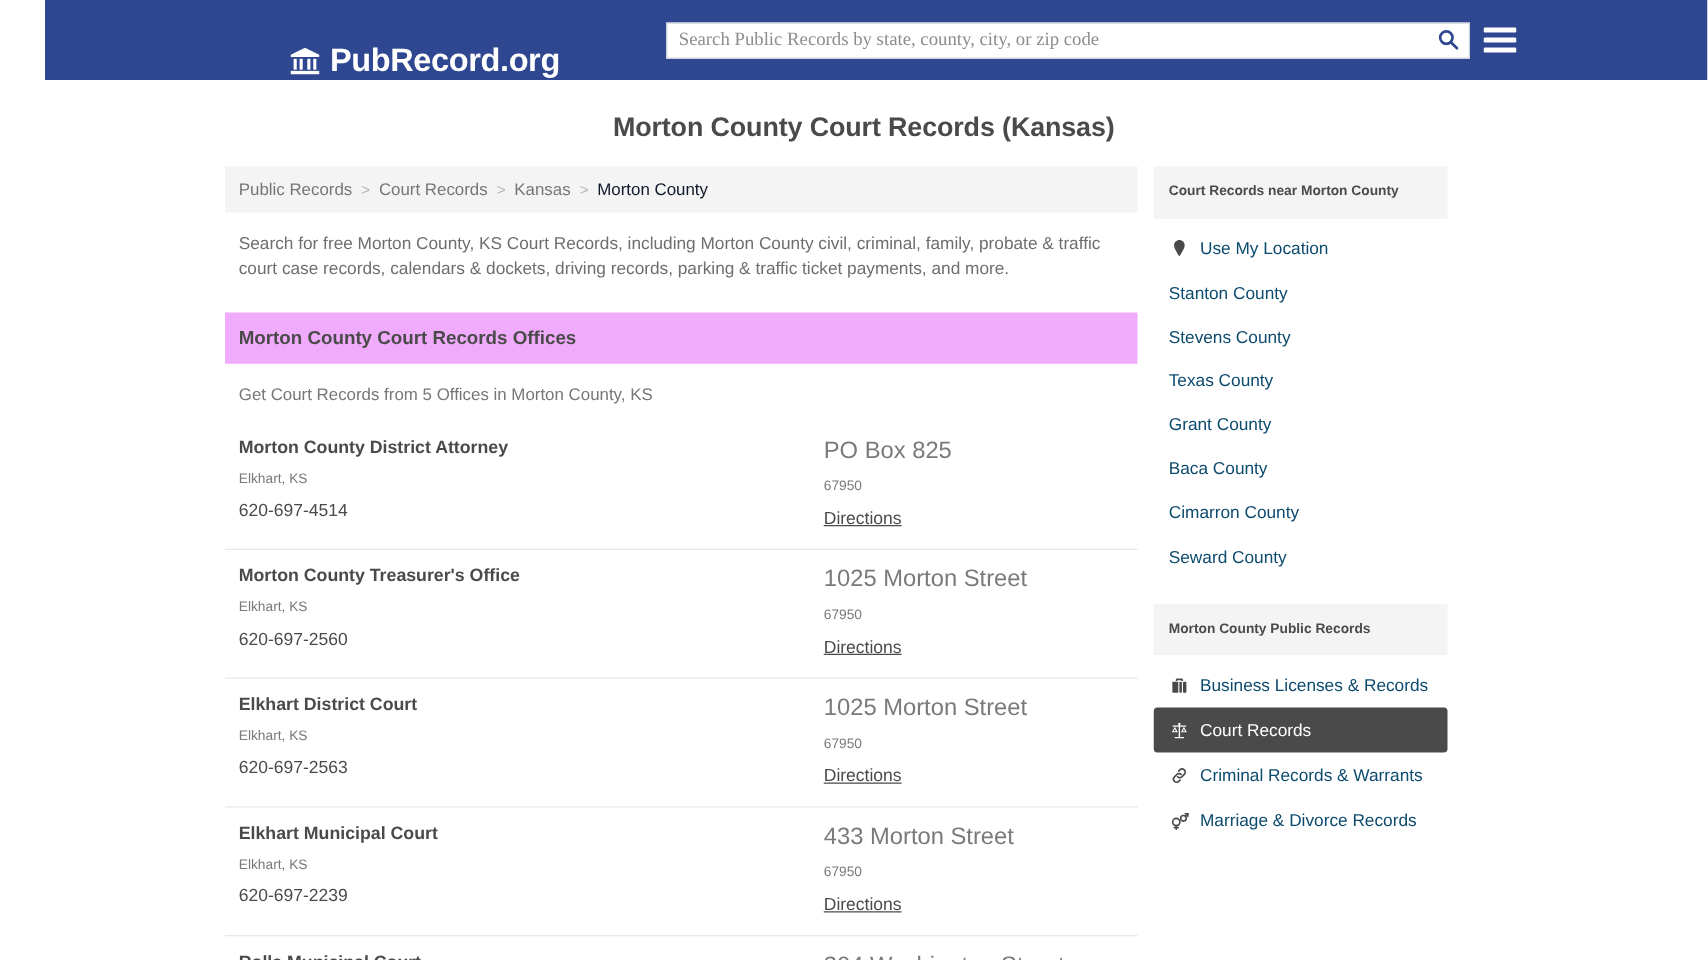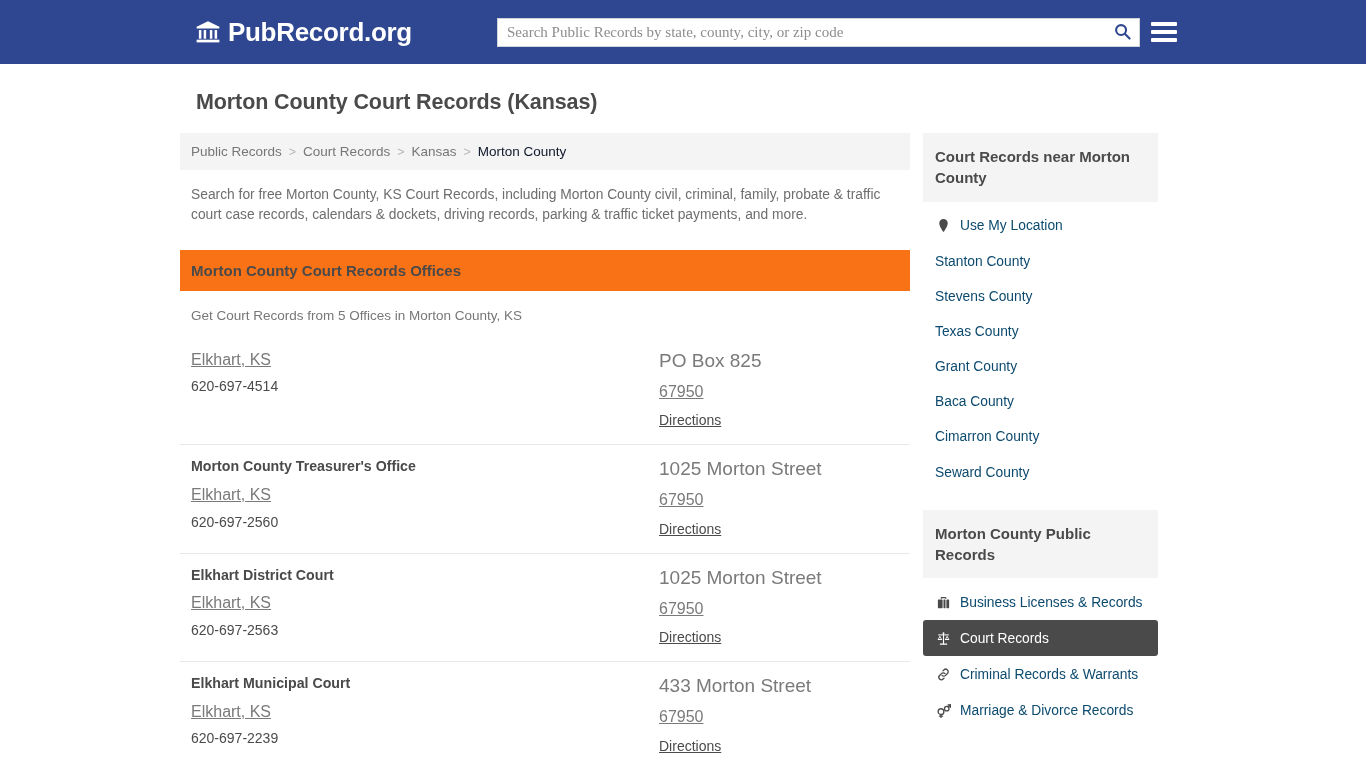--- a/index.html
+++ b/index.html
@@ -10,23 +10,24 @@
     background: #ffffff;
     font-family: "Liberation Sans", sans-serif;
     -webkit-font-smoothing: antialiased;
   }
 
   
   .site-header {
     height: 64px;
     background: #2e4790;
     display: flex;
-    align-items: center;
+    align-items: flex-end;
     padding: 0 180px 0 195px;
     position: relative;
+    margin-left: 36px;
   }
   .brand {
     display: flex;
     align-items: center;
     gap: 7px;
     text-decoration: none;
     flex: 0 0 auto;
   }
   .brand-icon {
     width: 26px;
@@ -100,20 +101,21 @@
   .page {
     width: 1366px;
     padding: 0 180px 0 180px;
   }
   .page-title {
     font-size: 21.5px;
     font-weight: bold;
     color: #4a4a4a;
     margin: 26px 0 0 16px;
     letter-spacing: -0.1px;
+    text-align: center;
   }
   .columns {
     display: flex;
     margin-top: 18px;
     gap: 13px;
     align-items: flex-start;
   }
   .main-col { width: 730px; flex: 0 0 730px; }
   .side-col { width: 235px; flex: 0 0 235px; }
 
@@ -142,21 +144,21 @@
   .intro {
     font-size: 13.8px;
     color: #6e6e6e;
     line-height: 1.48;
     padding: 15px 11px 0 11px;
     max-width: 720px;
   }
 
   
   .section-head {
-    background: #f97316;
+    background: #f0abfc;
     padding: 12px 11px;
     margin-top: 24px;
     font-size: 15px;
     font-weight: bold;
     color: #4a4a4a;
   }
   .section-sub {
     font-size: 13.5px;
     color: #777;
     padding: 17px 11px 0 11px;
@@ -173,25 +175,24 @@
   .office-left { width: 468px; flex: 0 0 468px; }
   .office-right { flex: 1; }
   .office-name {
     font-size: 14.2px;
     font-weight: bold;
     color: #4a4a4a;
     margin-bottom: 11px;
     line-height: 1.1;
   }
   .office-city, .office-zip {
-    font-size: 16px;
+    font-size: 11px;
     color: #7a7a7a;
     margin-bottom: 11px;
     line-height: 1.1;
-    text-decoration: underline;
   }
   .office-phone {
     font-size: 14px;
     color: #4a4a4a;
     line-height: 1.1;
   }
   .office-addr {
     font-size: 19px;
     color: #7a7a7a;
     margin-bottom: 11px;
@@ -203,21 +204,21 @@
     text-decoration: underline;
     cursor: pointer;
     line-height: 1.1;
     display: inline-block;
   }
 
   
   .side-head {
     background: #f4f4f4;
     padding: 13px 12px;
-    font-size: 15px;
+    font-size: 11px;
     font-weight: bold;
     color: #4a4a4a;
     line-height: 1.42;
   }
   .side-list { margin: 0; padding: 0; list-style: none; }
   .side-item {
     display: flex;
     align-items: center;
     gap: 9px;
     padding: 10px 12px;
@@ -301,20 +302,21 @@
         </nav>
 
       <p class="intro">Search for free Morton County, KS Court Records, including Morton County civil, criminal, family, probate &amp; traffic court case records, calendars &amp; dockets, driving records, parking &amp; traffic ticket payments, and more.</p>
 
       <div class="section-head">Morton County Court Records Offices</div>
       <div class="section-sub">Get Court Records from 5 Offices in Morton County, KS</div>
 
       <div class="offices" id="offices">
           <div class="office">
             <div class="office-left">
+              <div class="office-name">Morton County District Attorney</div>
               <div class="office-city">Elkhart, KS</div>
               <div class="office-phone">620-697-4514</div>
             </div>
             <div class="office-right"><div class="office-addr">PO Box 825</div><div class="office-zip">67950</div><a class="office-directions" href="#">Directions</a></div>
           </div>
           <div class="office">
             <div class="office-left">
               <div class="office-name">Morton County Treasurer's Office</div>
               <div class="office-city">Elkhart, KS</div>
               <div class="office-phone">620-697-2560</div>

